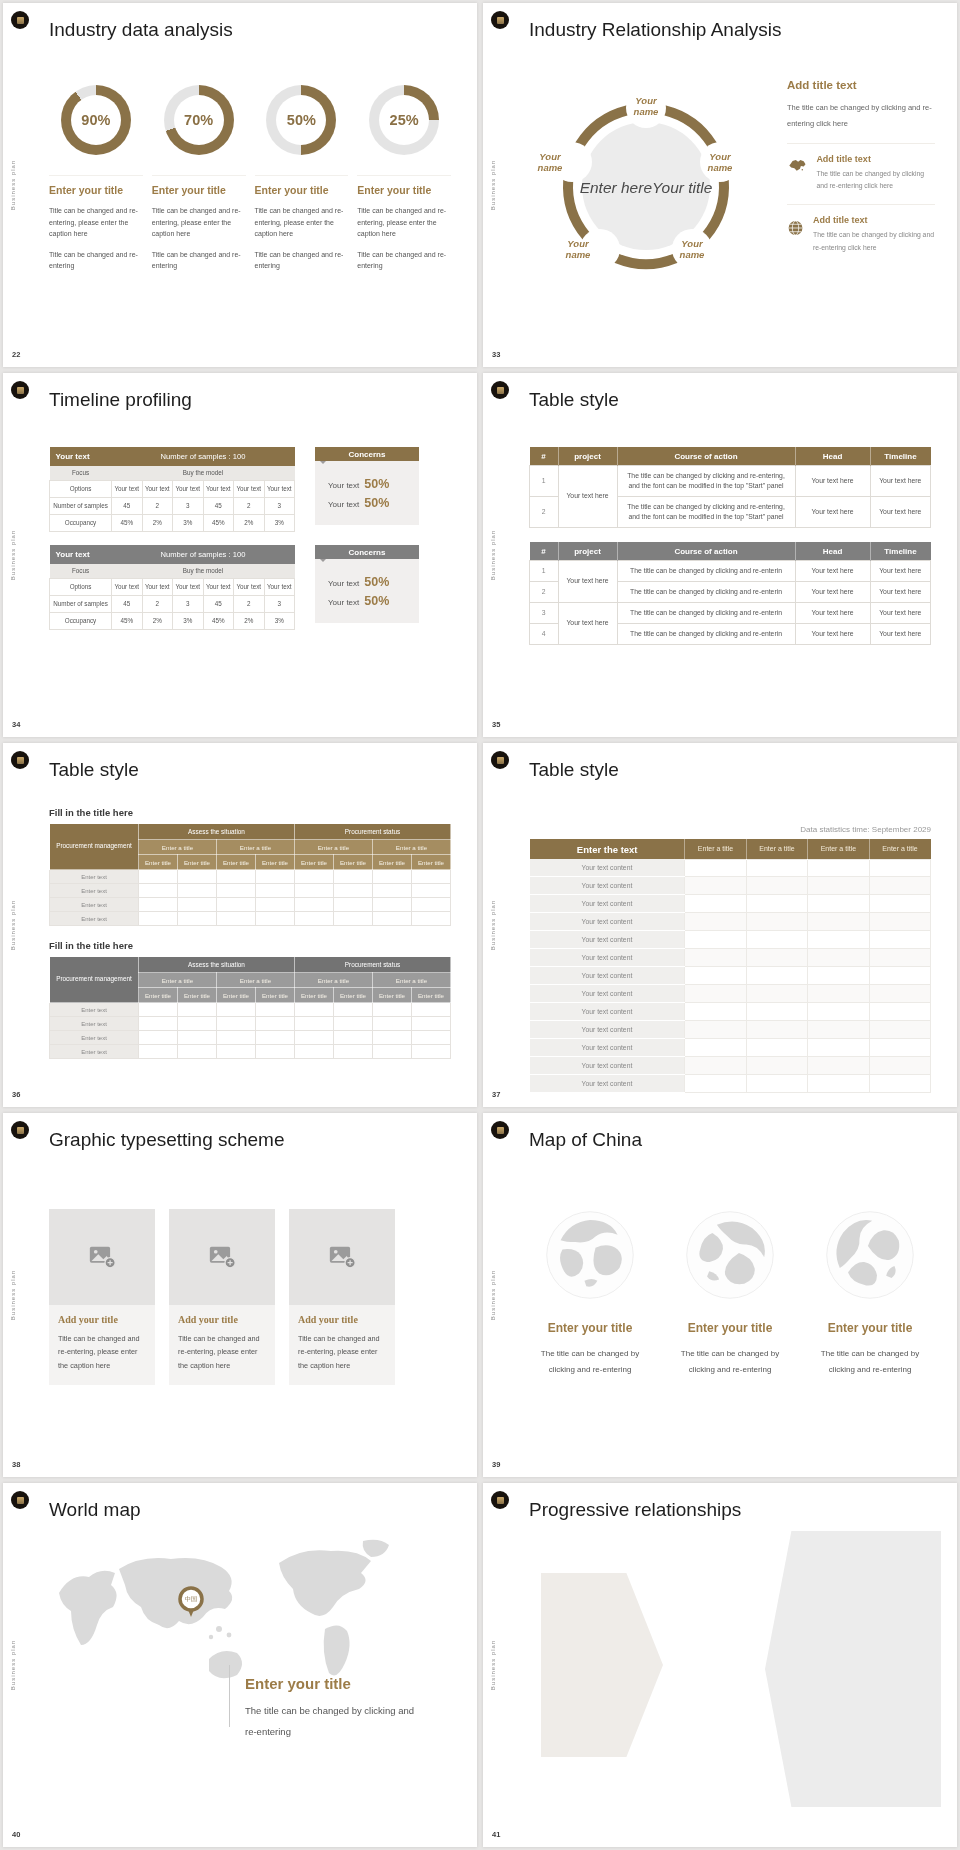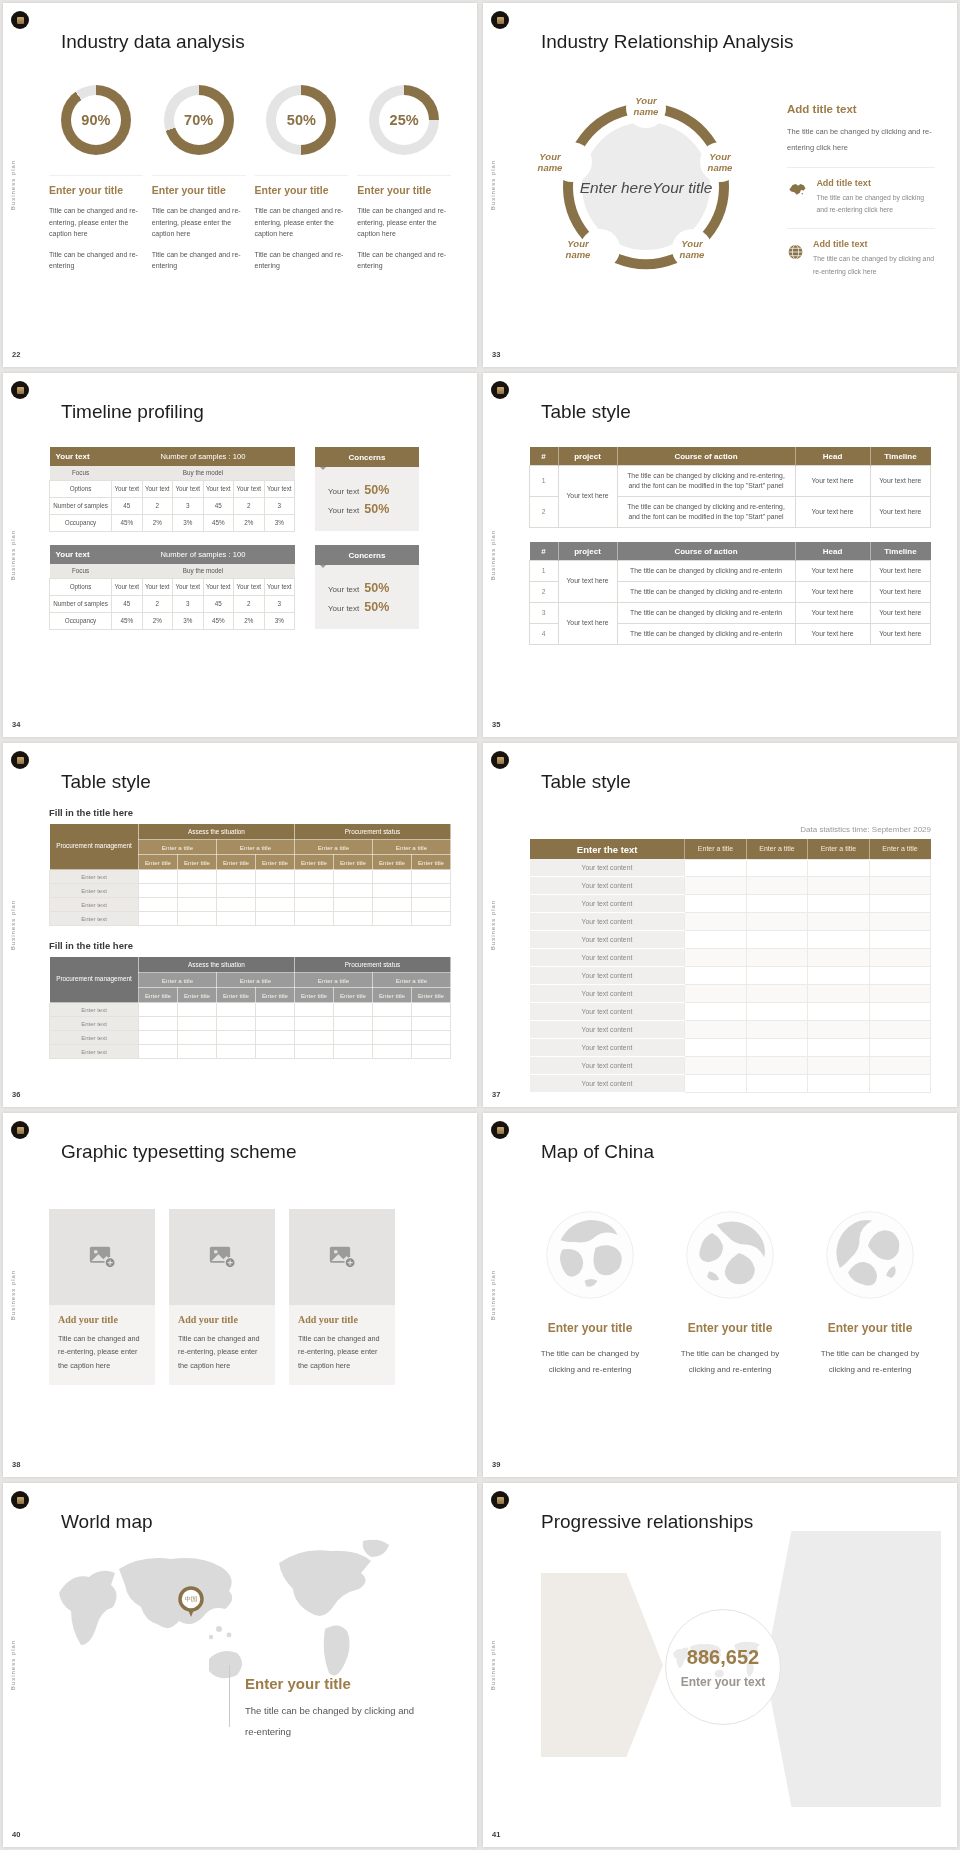--- a/index.html
+++ b/index.html
@@ -6,60 +6,60 @@
   .page{width:960px;height:1850px;box-sizing:border-box;padding:3px;display:grid;
     grid-template-columns:474px 474px;grid-template-rows:repeat(5,364px);gap:6px;
     font-family:"Liberation Sans",sans-serif;background:#e7e6e5;}
   .slide{position:relative;background:#fff;overflow:hidden;box-shadow:0 0 3px rgba(0,0,0,.12);}
   .logo{position:absolute;top:8px;left:8px;width:18px;height:18px;border-radius:50%;
     background:#17120d;display:flex;align-items:center;justify-content:center;}
   .gem{width:7px;height:7px;border-radius:1px;background:linear-gradient(#c9a86a,#8a7248);}
   .vtext{position:absolute;left:7px;top:50%;writing-mode:vertical-rl;
     transform:translateY(-50%) rotate(180deg);font-size:6px;color:#8f8f8f;letter-spacing:1px;}
   .pagenum{position:absolute;left:9px;bottom:8px;font-size:7.5px;font-weight:bold;color:#3c3c3c;}
-  .s-title{position:absolute;left:46px;top:16px;margin:12px;font-size:19px;font-weight:400;color:#1e1e1e;}
+  .s-title{position:absolute;left:46px;top:16px;margin:0;font-size:19px;font-weight:400;color:#1e1e1e;}
   .content{position:absolute;left:46px;right:26px;top:56px;bottom:14px;}
   :root{--brown:#8a7248;--brown-mid:#a58d61;--gold:#9c7c48;--grayhead:#7f7f7f;}
 
   
   .donut-grid{display:flex;gap:9px;padding-top:26px;}
   .dcol{width:94px;}
   .donut{position:relative;width:70px;height:70px;margin:0 auto;border-radius:50%;
     background:conic-gradient(var(--brown) calc(var(--p)*1%), #e4e4e4 0);}
   .donut::after{content:"";position:absolute;inset:10px;background:#fff;border-radius:50%;}
   .donut .pct{position:absolute;inset:0;display:flex;align-items:center;justify-content:center;
     font-size:14.5px;font-weight:bold;color:#8a7045;z-index:1;}
   .d-title{margin-top:20px;padding-top:8px;border-top:1px solid #f2f0ec;font-size:10.5px;font-weight:bold;color:var(--gold);}
   .d-cap{margin:9px 0 0;font-size:7px;line-height:1.65;color:#555;}
 
   
   .wheel{position:absolute;left:2px;top:12px;width:230px;height:230px;font-style:italic;}
   .wname{position:absolute;width:44px;text-align:center;font-size:9.5px;font-weight:bold;color:var(--gold);line-height:1.2;}
   .wcenter{position:absolute;inset:0;display:flex;align-items:center;
     justify-content:center;font-size:15.5px;color:#4a4a4a;line-height:1.3;padding-top:4px;}
-  .panel33{position:absolute;left:258px;top:44px;width:148px;}
+  .panel33{position:absolute;left:258px;top:20px;width:148px;}
   .panel33 h3{margin:0;font-size:11.5px;color:var(--gold);}
   .panel33 .ptext{margin:9px 0 0;font-size:7.5px;color:#666;line-height:2.1;}
   .p-item{display:flex;gap:9px;margin-top:11px;padding-top:10px;border-top:1px solid #f0ede8;align-items:flex-start;}
   .p-item h4{margin:0;font-size:9px;color:var(--gold);}
   .p-item p{margin:4px 0 0;font-size:6.8px;color:#888;line-height:1.9;}
 
   
   .pair{display:flex;gap:20px;margin-bottom:13px;align-items:flex-start;}
   .pair:first-child{margin-top:18px;}
   .cust{width:246px;border-collapse:collapse;font-size:6.3px;color:#555;text-align:center;table-layout:fixed;}
   .cust th,.cust td{padding:1px 2px;}
   .cust .hd th{background:var(--brown);color:#fff;height:17px;}
   .cust .hl{width:54px;text-align:left;padding-left:6px;font-size:8px;}
   .cust .hr{font-size:7.6px;font-weight:normal;}
   .cust .sub td{background:#eae8e5;height:12px;border:none;}
   .cust td{border:1px solid #e3e0db;height:14px;line-height:1.3;}
   .gray .hd th,.gray .c-head{background:var(--grayhead);}
   .concerns{width:104px;}
-  .c-head{position:relative;height:20px;background:var(--brown);color:#fff;font-weight:bold;font-size:8px;
+  .c-head{position:relative;height:14px;background:var(--brown);color:#fff;font-weight:bold;font-size:8px;
     display:flex;align-items:center;justify-content:center;}
   .c-head::after{content:"";position:absolute;left:5px;top:100%;border:3px solid transparent;border-top-color:rgba(0,0,0,.35);}
   .c-body{background:#f1efee;height:64px;display:flex;flex-direction:column;justify-content:center;gap:5px;padding-left:13px;}
   .c-line{display:flex;align-items:baseline;gap:5px;}
   .c-txt{font-size:8px;color:#555;}
   .c-val{font-size:12.5px;font-weight:bold;color:var(--gold);}
 
   
   .t35{width:100%;border-collapse:collapse;text-align:center;color:#555;table-layout:fixed;margin-top:18px;}
   .t35 th{background:var(--brown);color:#fff;font-size:8px;height:16px;border-left:1px solid rgba(255,255,255,.4);font-weight:bold;}
@@ -888,29 +888,16 @@
         </div>
         <div class="ritem">
           <h6>Enter your title</h6>
           <p>The title can be changed by clicking and re-entering</p>
         </div>
         <div class="ritem">
           <h6>Enter your title</h6>
           <p>The title can be changed by clicking and re-entering</p>
         </div>
       </div>
-      <div class="circle41">
-        <svg viewBox="0 0 396 216" width="110">
-          <g fill="#d9d9d9">
-            <path d="M18 60 Q30 40 48 44 Q60 34 74 40 L70 52 Q80 60 72 74 Q60 78 56 92 Q50 112 40 112 Q30 96 30 78 Q20 72 18 60 Z"></path>
-            <path d="M78 36 Q100 22 130 26 Q160 22 180 34 Q196 44 188 58 Q196 66 184 76 Q170 72 162 84 Q150 96 138 88 Q128 100 118 92 Q104 88 100 74 Q86 66 84 52 Z"></path>
-            <path d="M168 126 Q180 114 196 120 Q206 130 196 142 Q178 150 168 138 Z"></path>
-            <path d="M238 30 Q260 14 290 18 Q316 16 330 28 L320 40 Q330 48 318 56 Q300 60 292 74 Q282 88 270 80 Q254 72 252 56 Q240 44 238 30 Z"></path>
-            <path d="M284 96 Q298 88 306 98 Q312 112 304 130 Q296 148 288 140 Q280 120 284 96 Z"></path>
-          </g>
-        </svg>
-        <span class="cval">886,652</span>
-        <span class="clab">Enter your text</span>
-      </div>
     </div>
   </section>
 
 </div>
 
 </body></html>

